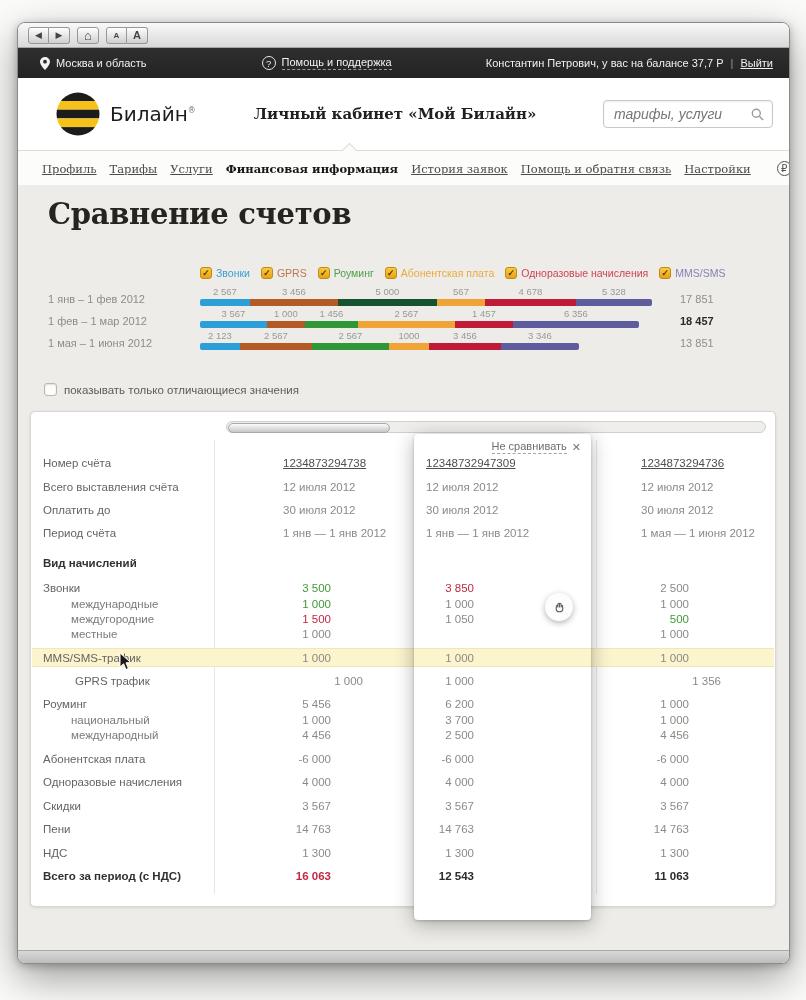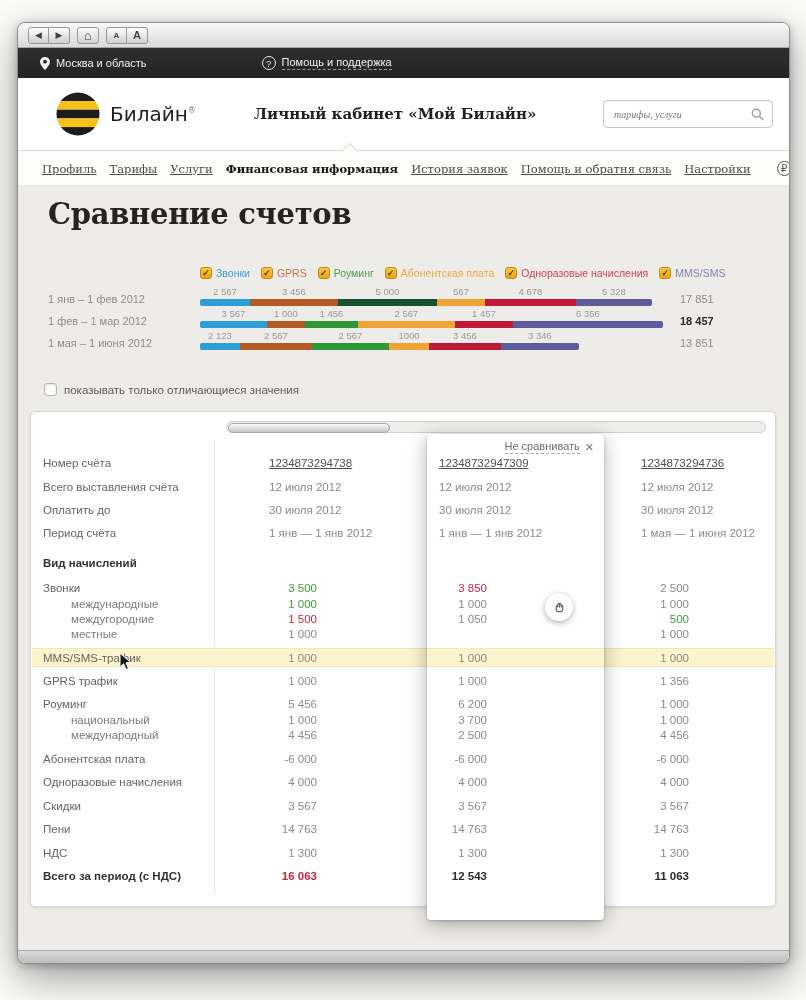--- a/index.html
+++ b/index.html
@@ -40,22 +40,22 @@
   .bb-logout{text-decoration:underline;}
   .qicon{width:14px;height:14px;border-radius:50%;border:1.4px solid #e8e8e8;display:flex;align-items:center;
     justify-content:center;font-size:9.5px;color:#e8e8e8;box-sizing:border-box;}
   .siteheader{height:72px;background:#fff;display:flex;align-items:center;padding:0 16px 0 38px;flex:0 0 auto;}
   .brand{display:flex;align-items:center;gap:10px;}
   .brand-name{font-family:"DejaVu Sans",sans-serif;font-size:20px;color:#1d1d1b;}
   .brand-reg{font-size:8px;color:#777;vertical-align:super;}
   .cab-title{font-family:"DejaVu Serif",serif;font-weight:700;font-size:15px;color:#201f1d;margin-left:58px;}
   .searchbox{margin-left:auto;width:152px;height:26px;border:1px solid #c9c7c2;border-radius:4px;background:#fff;
     display:flex;align-items:center;padding:0 8px;box-shadow:inset 0 1px 2px rgba(0,0,0,.07);}
-  .searchbox input{border:none;outline:none;flex:1;font-size:10px;font-style:italic;color:#8b8b8b;
-    font-family:Liberation Serif, serif;background:transparent;min-width:0;}
+  .searchbox input{border:none;outline:none;flex:1;font-size:14px;font-style:italic;color:#8b8b8b;
+    font-family:Liberation Sans, sans-serif;background:transparent;min-width:0;}
   .nav{height:34px;background:#fcfcfa;border-top:1px solid #dddbd5;display:flex;align-items:center;
     padding:0 16px 0 24px;gap:13px;position:relative;flex:0 0 auto;white-space:nowrap;}
   .notch{position:absolute;left:326px;top:-6px;width:10px;height:10px;background:#fcfcfa;
     border-left:1px solid #dddbd5;border-top:1px solid #dddbd5;transform:rotate(45deg);}
   .nav-item{font-family:"DejaVu Serif",serif;font-size:11.5px;color:#4c4b47;text-decoration:underline;cursor:pointer;}
   .nav-item.active{font-weight:700;color:#171715;text-decoration:none;}
   .nav-pay{margin-left:auto;display:flex;align-items:center;gap:6px;}
   .ruble-ic{width:15px;height:15px;border-radius:50%;border:1.3px solid #55534f;color:#55534f;font-size:10px;
     display:flex;align-items:center;justify-content:center;box-sizing:border-box;font-family:"DejaVu Sans",sans-serif;}
   
@@ -90,30 +90,30 @@
   .hthumb{position:absolute;left:1px;top:1px;width:160px;height:8px;border-radius:5px;
     background:linear-gradient(#fbfbfb,#c7c7c7);border:1px solid #a9a9a9;}
   .vline{position:absolute;top:28px;bottom:12px;width:1px;background:#e9e7e3;}
   .band{position:absolute;left:1px;right:1px;height:17px;background:#fbf4cd;border-top:1px solid #f1e6b4;
     border-bottom:1px solid #f1e6b4;z-index:1;}
   .t-row{position:absolute;left:0;width:100%;height:16px;line-height:16px;font-size:11.5px;z-index:2;}
   .lbl{position:absolute;left:12px;color:#666460;white-space:nowrap;}
   .lbl.sub{left:40px;color:#7b7a76;}
   .t-row.section .lbl,.t-row.total .lbl{font-weight:700;color:#32312d;}
   .val{position:absolute;width:120px;color:#8b8a86;white-space:nowrap;}
-  .val.c1{left:166px;}
+  .val.c1{left:180px;}
   .val.c3{left:538px;}
   .val.num{text-align:right;}
   .val.txt{padding-left:72px;box-sizing:border-box;text-align:left;}
   .val.link{text-decoration:underline;color:#4f4e4a;}
   .v-green{color:#3f9b35 !important;}
   .v-red{color:#c32843 !important;}
   .t-row.total .val{font-weight:700;color:#2c2b28;}
   
-  .card{position:absolute;left:396px;top:22px;width:177px;height:486px;background:#fff;border-radius:4px;
+  .card{position:absolute;left:383px;top:22px;width:177px;height:486px;background:#fff;border-radius:4px;
     box-shadow:0 4px 20px rgba(0,0,0,.30), 0 1px 3px rgba(0,0,0,.2);z-index:3;}
   .card-head{position:absolute;top:6px;right:10px;display:flex;align-items:center;gap:5px;z-index:2;}
   .dont-compare{font-size:11px;color:#6f6e6a;border-bottom:1px dashed #a5a3a0;padding-bottom:1px;cursor:pointer;}
   .card-x{font-size:11px;color:#76756f;cursor:pointer;}
   .c-row{position:absolute;left:0;width:100%;height:16px;line-height:16px;font-size:11.5px;z-index:2;}
   .c-row .val{left:12px;width:48px;}
   .c-row .val.txt{padding-left:0;}
   .card .band{left:0;right:0;}
   .grab{position:absolute;left:514px;top:181px;width:28px;height:28px;border-radius:50%;background:#fdfdfd;
     box-shadow:0 2px 6px rgba(0,0,0,.3);z-index:5;display:flex;align-items:center;justify-content:center;}
@@ -154,20 +154,25 @@
     <div class="blackbar">
       <div class="bb-item">
         <svg width="10" height="13" viewBox="0 0 10 13">
           <path d="M5 0 C2.2 0 0 2.2 0 4.8 C0 8.2 5 13 5 13 C5 13 10 8.2 10 4.8 C10 2.2 7.8 0 5 0 Z M5 6.6 A1.9 1.9 0 1 1 5 2.8 A1.9 1.9 0 0 1 5 6.6 Z" fill="#f1f1f1"></path>
         </svg>
         <span class="bb-label">Москва и область</span>
       </div>
       <div class="bb-item bb-help">
         <span class="qicon">?</span>
         <span class="bb-label">Помощь и поддержка</span>
+      </div>
+      <div class="bb-right">
+        <span>Константин Петрович, у вас на балансе 37,7 Р</span>
+        <span style="color:#9a9a9a;">|</span>
+        <span class="bb-logout">Выйти</span>
       </div>
     </div>
 
     <div class="siteheader">
       <div class="brand">
         <svg width="44" height="44" viewBox="0 0 44 44">
           <defs>
               <clipPath id="bc">
                 <circle cx="22" cy="22" r="21.5"></circle>
               </clipPath>
@@ -265,21 +270,21 @@
               </div>
               <div class="seg" style="width: 53px; background: rgb(47, 151, 56);">
                 <span class="seg-label">1 456</span>
               </div>
               <div class="seg" style="width: 97px; background: rgb(240, 164, 55);">
                 <span class="seg-label">2 567</span>
               </div>
               <div class="seg" style="width: 58px; background: rgb(191, 26, 56);">
                 <span class="seg-label">1 457</span>
               </div>
-              <div class="seg" style="width: 150px; background: rgb(94, 92, 156);">
+              <div class="seg" style="width: 126px; background: rgb(94, 92, 156);">
                 <span class="seg-label">6 356</span>
               </div>
             </div>
             <div class="chart-total bold">18 457</div>
           </div>
           <div class="chart-row" style="top: 148px;">
             <div class="chart-date">1 мая – 1 июня 2012</div>
             <div class="chart-bar">
               <div class="seg" style="width: 40px; background: rgb(45, 159, 216);">
                 <span class="seg-label">2 123</span>
@@ -358,21 +363,21 @@
             <div class="t-row" style="top: 214px;">
               <span class="lbl sub">местные</span>
               <span class="val c1 num">1 000</span>
               <span class="val c3 num">1 000</span>
             </div>
             <div class="t-row" style="top: 238px;">
               <span class="lbl">MMS/SMS-трафик</span>
               <span class="val c1 num">1 000</span>
               <span class="val c3 num">1 000</span>
             </div>
-            <div class="t-row" style="top: 261px;">
+            <div class="t-row" style="top: 261px; margin-left: 32px;">
               <span class="lbl">GPRS трафик</span>
               <span class="val c1 num">1 000</span>
               <span class="val c3 num">1 356</span>
             </div>
             <div class="t-row" style="top: 284px;">
               <span class="lbl">Роуминг</span>
               <span class="val c1 num">5 456</span>
               <span class="val c3 num">1 000</span>
             </div>
             <div class="t-row" style="top: 300px;">

